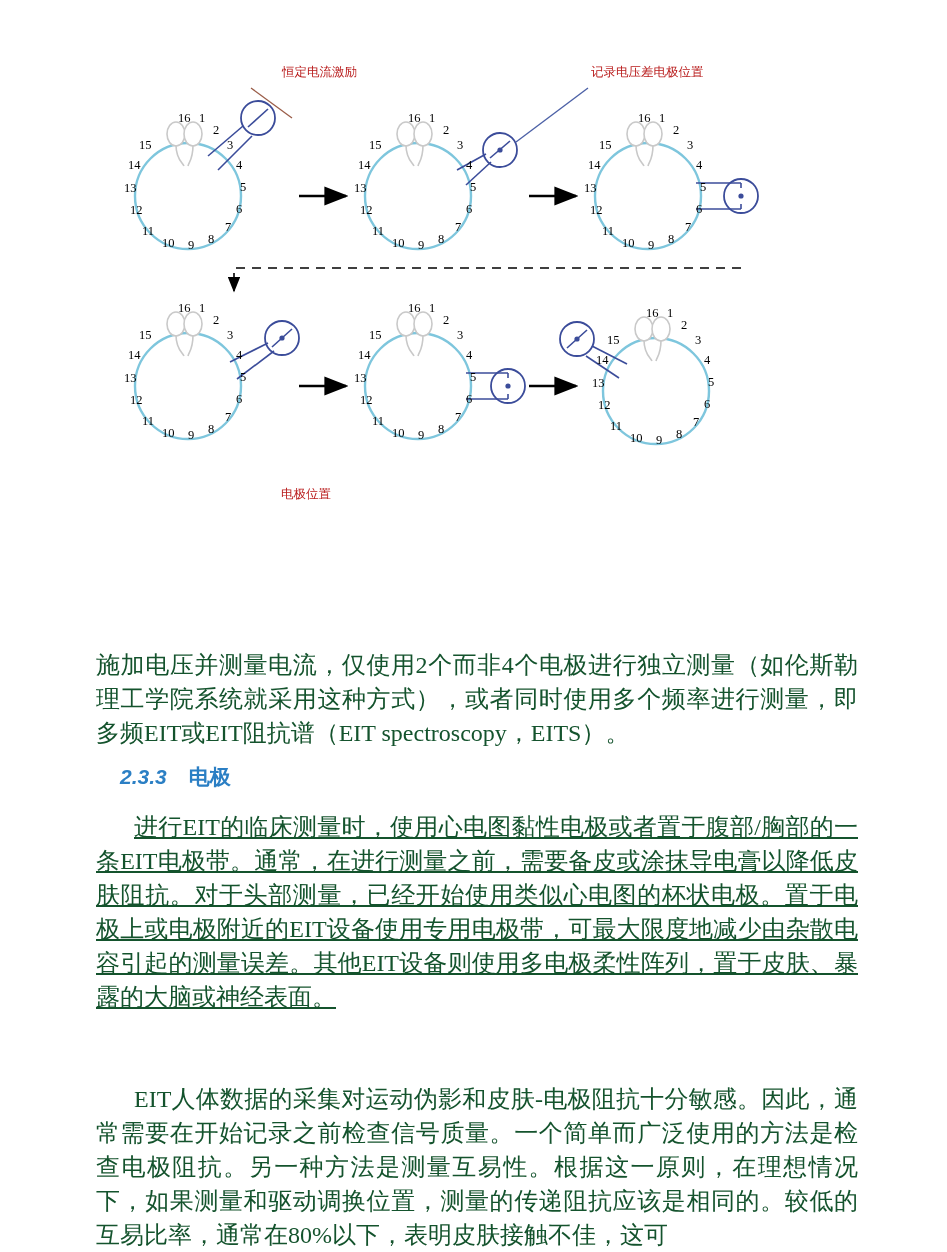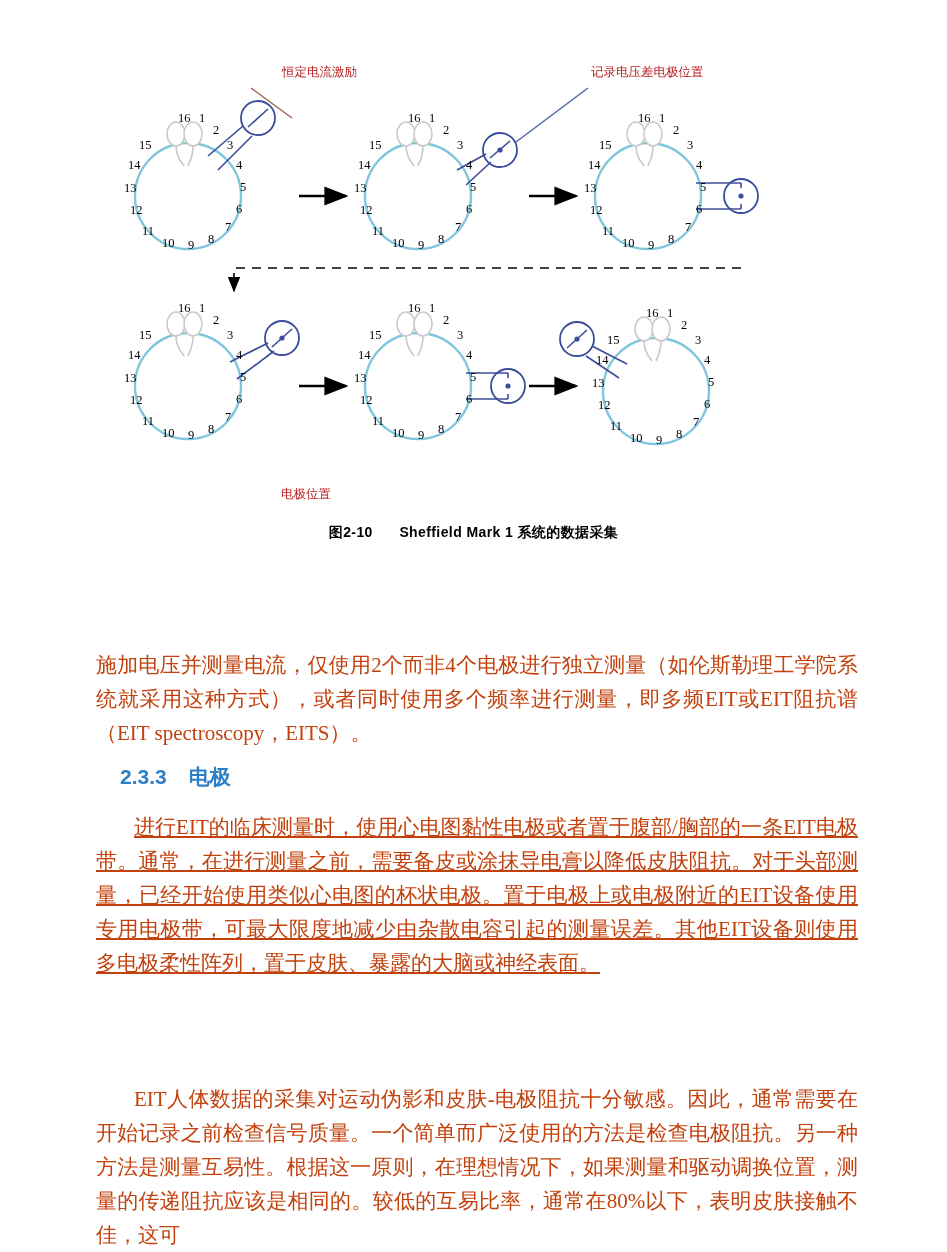--- a/index.html
+++ b/index.html
@@ -66,39 +66,39 @@
     text-indent: 0;
     color: #000;
   }
   .fig-note .indent { padding-left: 28px; display: inline; }
 
   
   .body-p {
     position: absolute;
     left: 96px;
     width: 762px;
-    font-size: 21px;
+    font-size: 24px;
     line-height: 34px;
     text-align: justify;
-    color: #c2410c;
+    color: #14532d;
   }
   .p1 { top: 648px; }
   .p2 { top: 810px; text-indent: 38px; text-decoration: underline; }
   .p3 { top: 1082px; text-indent: 38px; }
 
   .sec-head {
     position: absolute;
     left: 120px;
     font-family: "Liberation Sans", sans-serif;
     font-size: 21px;
     font-weight: bold;
     color: #2b7fc4;
     white-space: nowrap;
   }
-  .sec-head .num { margin-right: 22px; }
+  .sec-head .num { margin-right: 22px; font-style: italic; }
   .h233 { top: 763px; }
   .h234 { top: 1009px; }
 </style>
 </head>
 <body>
 
 <div class="page">
 
   <div class="figure">
 
@@ -312,25 +312,20 @@
 
       <line x1="155" y1="42" x2="196" y2="72" stroke="#9a5d48" stroke-width="1.3"></line>
       <line x1="492" y1="42" x2="420" y2="96" stroke="#4a5fa5" stroke-width="1.3"></line>
     </svg>
 
     <div class="fig-label lbl-exc">恒定电流激励</div>
     <div class="fig-label lbl-rec">记录电压差电极位置</div>
     <div class="fig-label lbl-pos">电极位置</div>
   </div>
 
-  <div class="fig-caption">
-    <span>图2-10</span>
-    <span style="display:inline-block;width:18px"></span>
-    <span>Sheffield Mark 1 系统的数据采集</span>
-  </div>
 
 
   <div class="body-p p1">施加电压并测量电流，仅使用2个而非4个电极进行独立测量（如伦斯勒理工学院系统就采用这种方式），或者同时使用多个频率进行测量，即多频EIT或EIT阻抗谱（EIT spectroscopy，EITS）。</div>
 
   <div class="sec-head h233">
     <span class="num">2.3.3</span><span>电极</span>
   </div>
 
   <div class="body-p p2">进行EIT的临床测量时，使用心电图黏性电极或者置于腹部/胸部的一条EIT电极带。通常，在进行测量之前，需要备皮或涂抹导电膏以降低皮肤阻抗。对于头部测量，已经开始使用类似心电图的杯状电极。置于电极上或电极附近的EIT设备使用专用电极带，可最大限度地减少由杂散电容引起的测量误差。其他EIT设备则使用多电极柔性阵列，置于皮肤、暴露的大脑或神经表面。</div>
 

